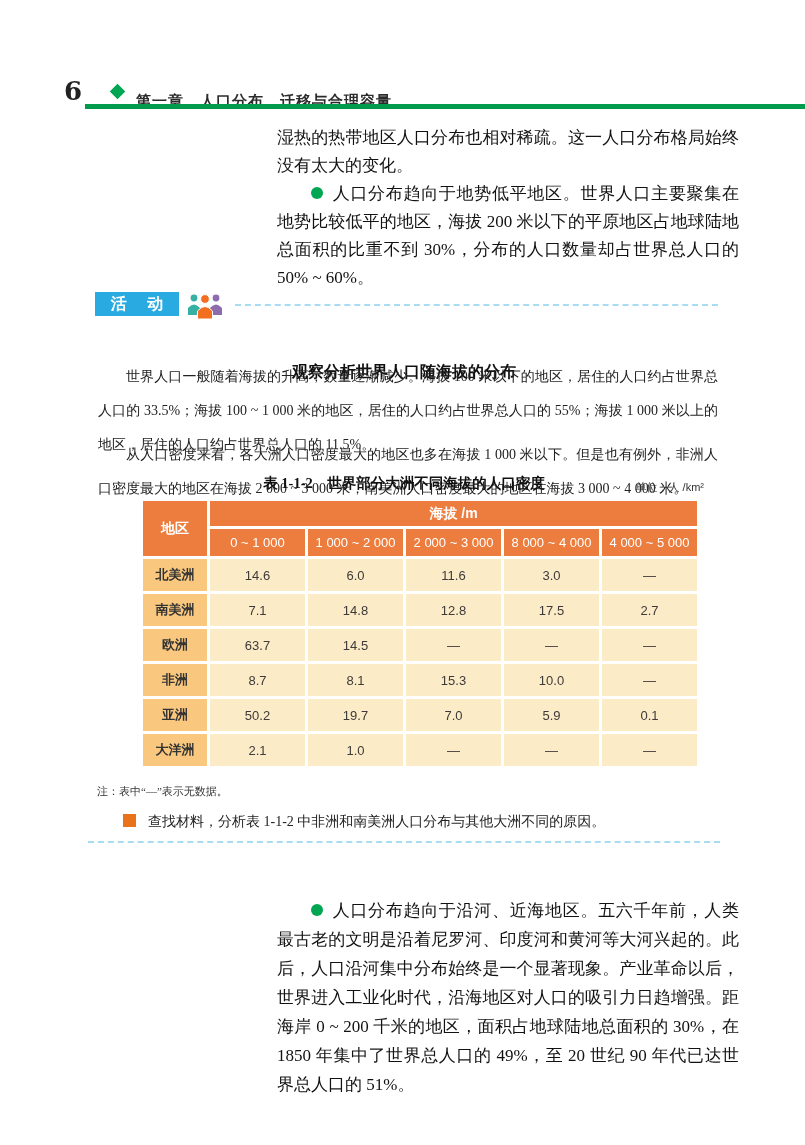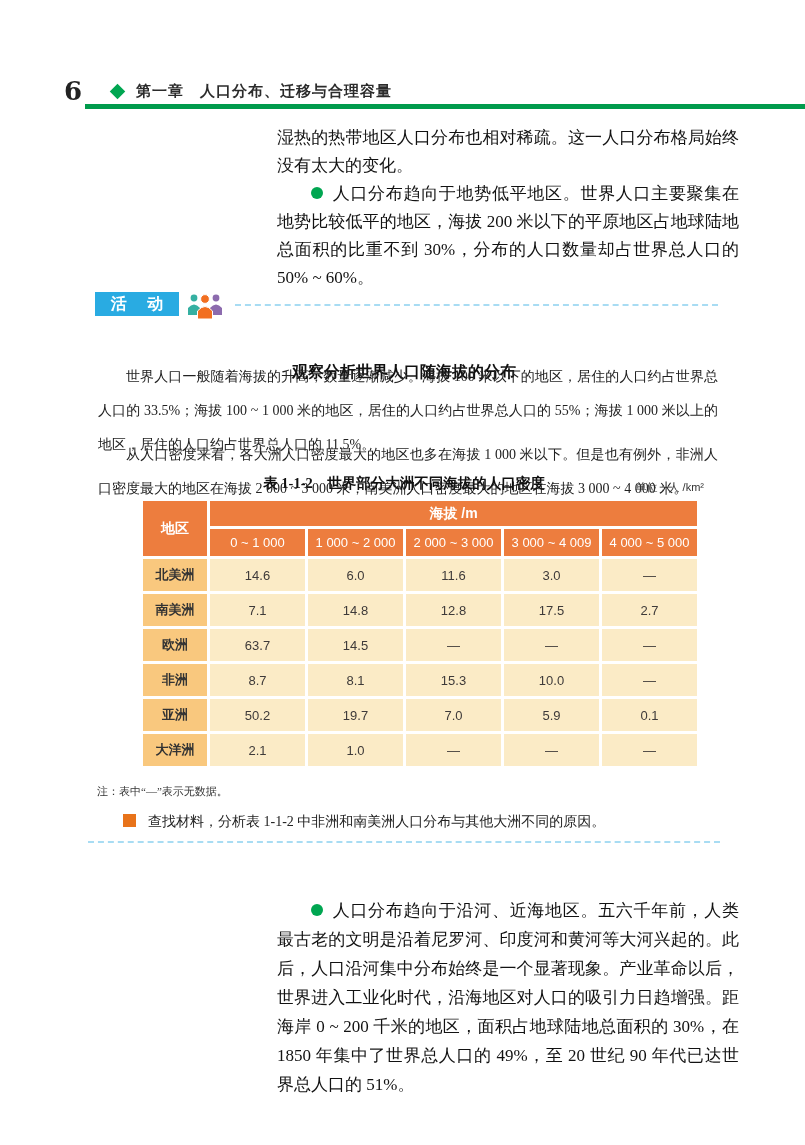--- a/index.html
+++ b/index.html
@@ -5,21 +5,21 @@
   html,body{margin:0;padding:0;}
   body{
     width:805px;height:1145px;position:relative;overflow:hidden;
     background:#ffffff;color:#1c1c1c;
     font-family:"Liberation Serif","DejaVu Serif",serif;
   }
   
   .page-header{position:absolute;top:76px;left:0;width:805px;height:34px;}
   .page-num{position:absolute;left:64px;top:0;font:bold 26px "DejaVu Serif",serif;color:#222;}
   .diamond-icon{position:absolute;left:112px;top:10px;width:11px;height:11px;background:#00A651;transform:rotate(45deg);}
-  .chapter-title{position:absolute;left:136px;top:6px;font-family:Liberation Mono, monospace;font-weight:bold;font-size:15px;color:#2b2b2b;letter-spacing:1px;white-space:nowrap;}
+  .chapter-title{position:absolute;left:136px;top:16px;font-family:Liberation Mono, monospace;font-weight:bold;font-size:15px;color:#2b2b2b;letter-spacing:1px;white-space:nowrap;}
   .header-rule{position:absolute;left:85px;top:28px;right:0;height:5px;background:#009B4C;}
 
   
   .bodytext{position:absolute;left:277px;width:462px;font-size:17px;line-height:28px;text-align:justify;color:#121212;}
   .intro{top:124px;}
   .closing{top:896px;line-height:29px;}
   .para-indent{text-indent:2em;margin:0;}
   .para-plain{margin:0;}
   .green-bullet-icon{display:inline-block;width:12px;height:12px;border-radius:50%;background:#00A651;margin-right:9px;vertical-align:baseline;}
 
@@ -98,21 +98,21 @@
   <table class="pop-table">
     <thead>
       <tr>
         <th class="hdr region-header" rowspan="2">地区</th>
         <th class="hdr elev-hdr" colspan="5">海拔 /m</th>
       </tr>
       <tr>
           <th class="hdr col-header">0 ~ 1 000</th>
           <th class="hdr col-header">1 000 ~ 2 000</th>
           <th class="hdr col-header">2 000 ~ 3 000</th>
-          <th class="hdr col-header">3 000 ~ 4 009</th>
+          <th class="hdr col-header">8 000 ~ 4 000</th>
           <th class="hdr col-header">4 000 ~ 5 000</th>
         </tr>
     </thead>
     <tbody>
         <tr>
           <td class="region-cell">北美洲</td>
           <td class="data-cell">14.6</td>
           <td class="data-cell">6.0</td>
           <td class="data-cell">11.6</td>
           <td class="data-cell">3.0</td>

